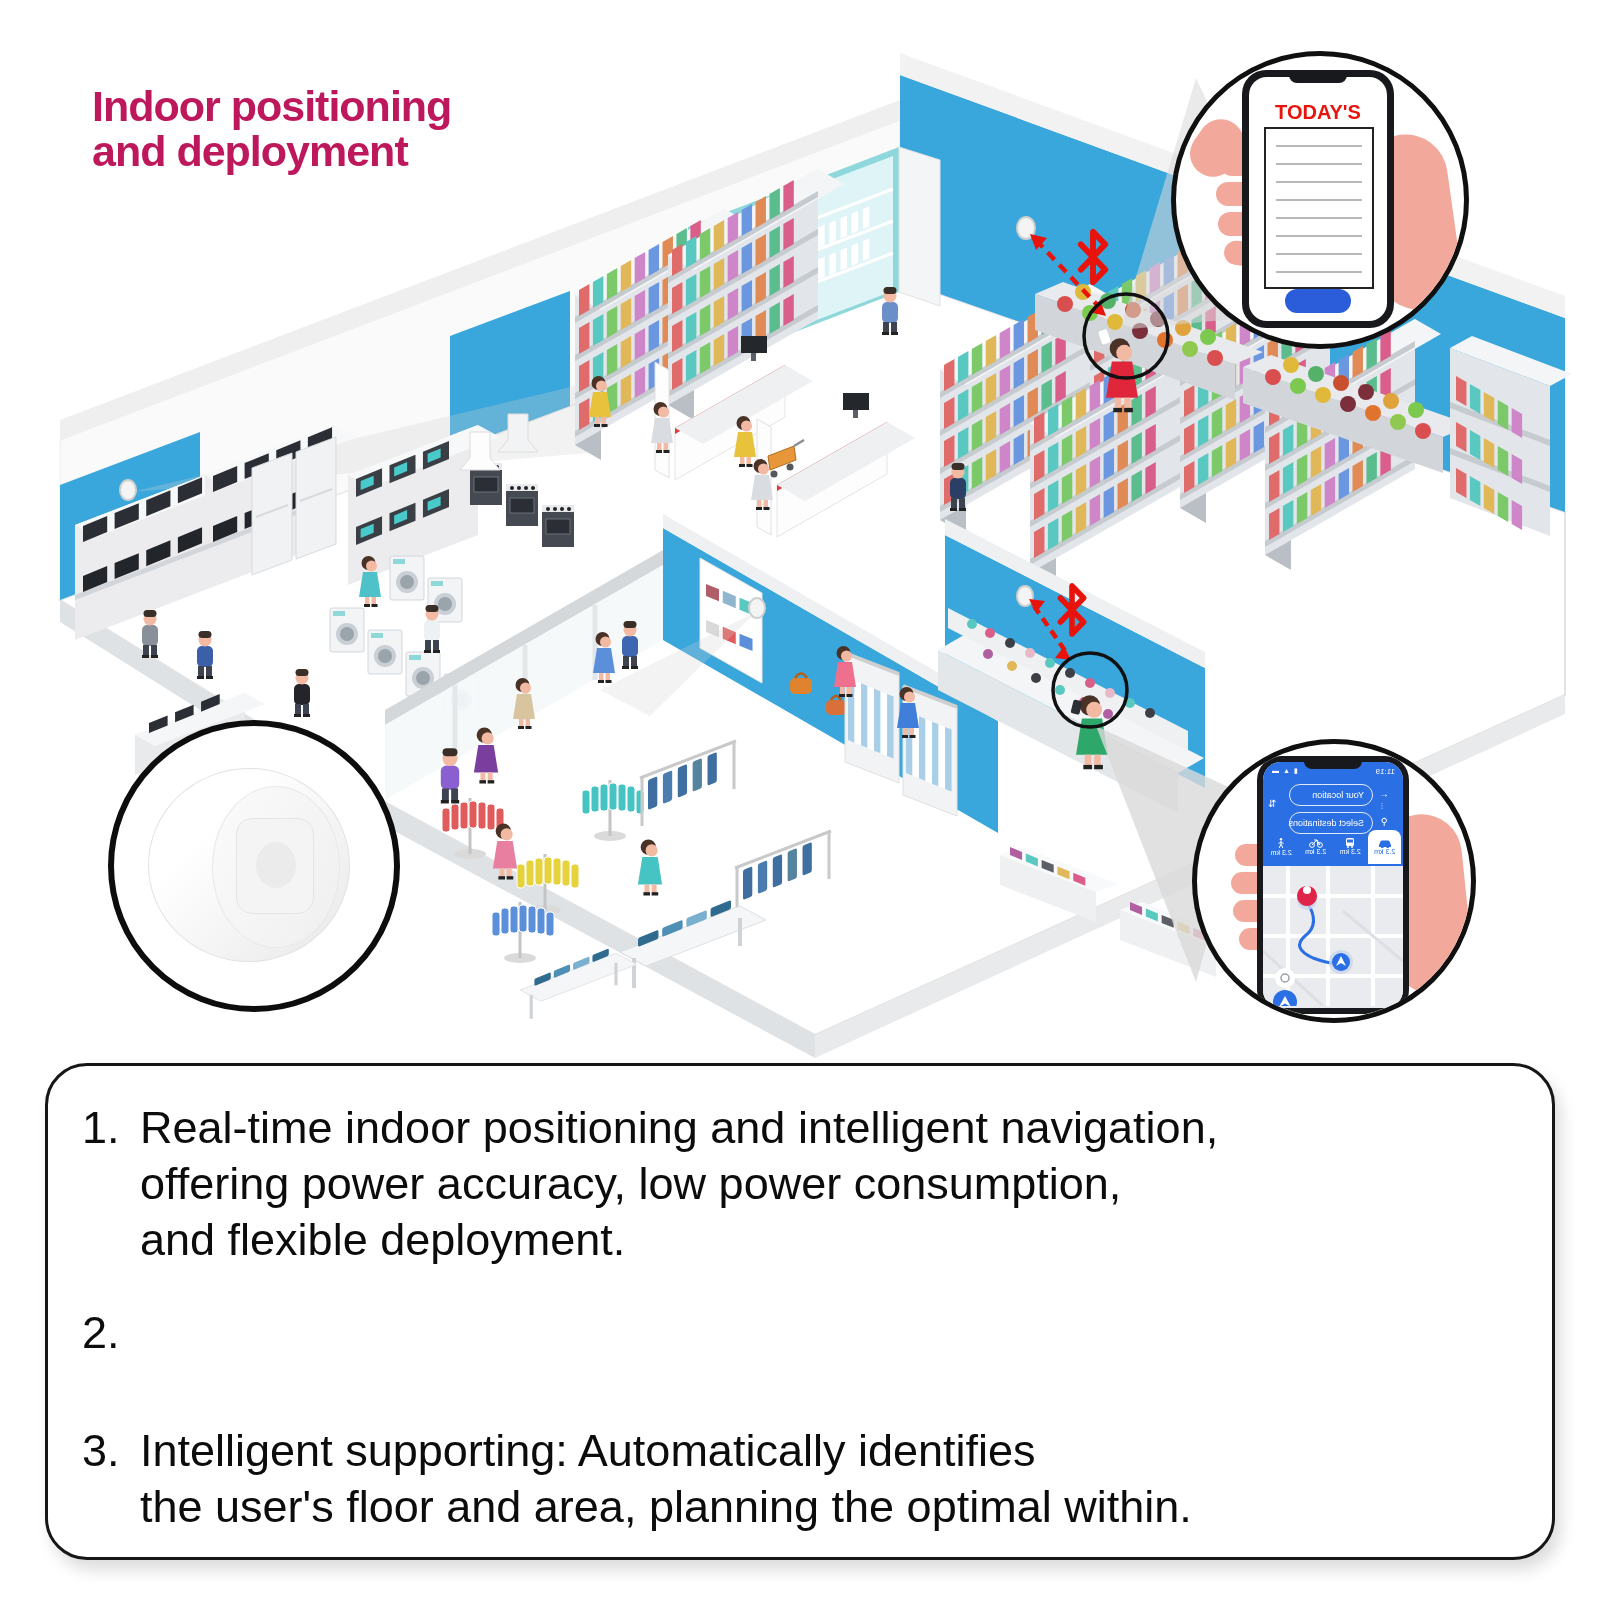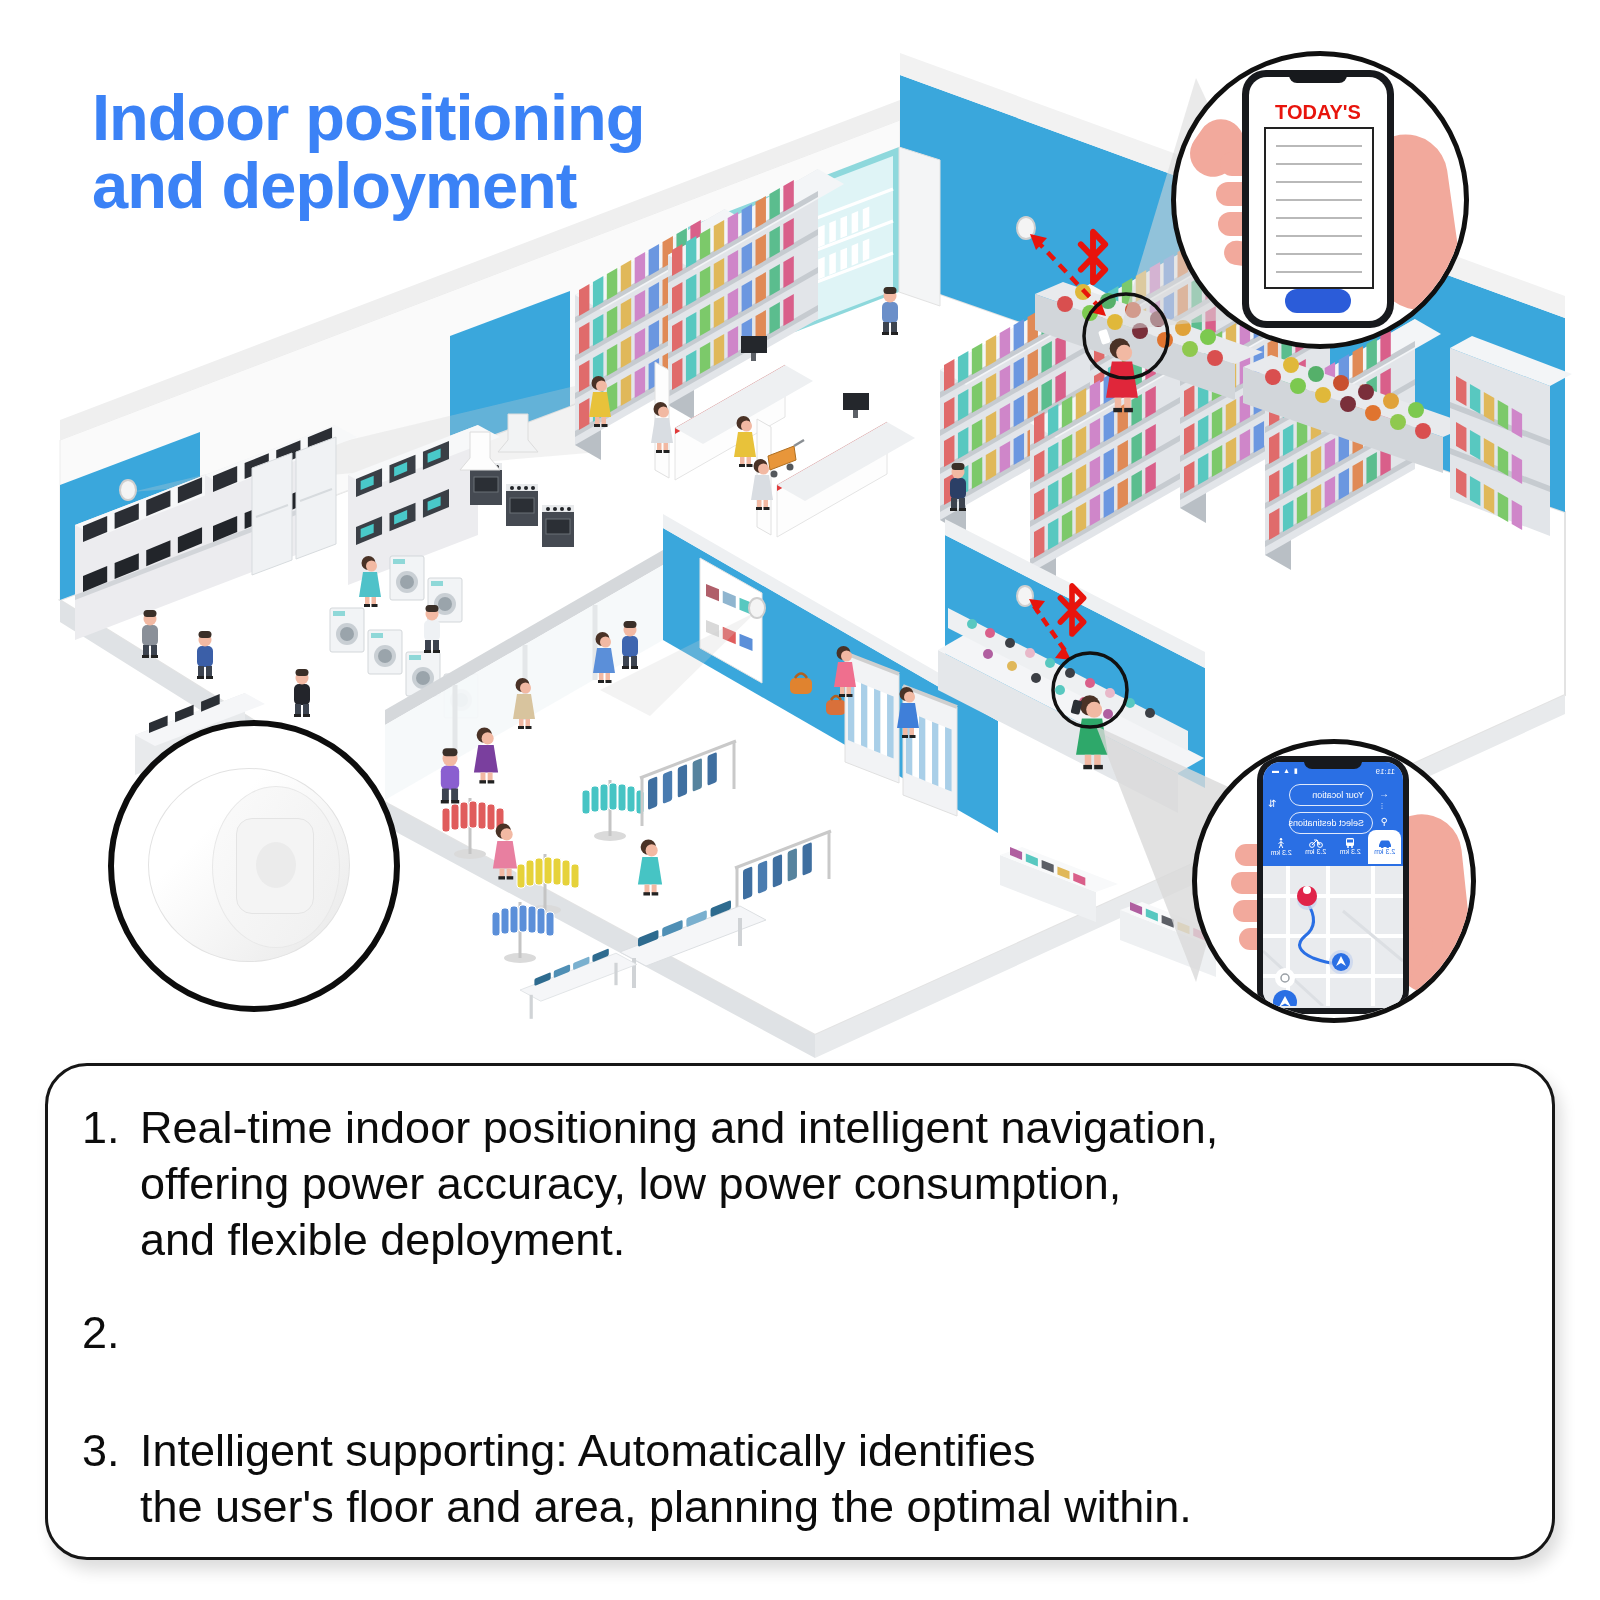--- a/index.html
+++ b/index.html
@@ -1,22 +1,22 @@
 <!DOCTYPE html>
 <html><head>
 <meta charset="utf-8">
 <style>
   html,body{margin:0;padding:0;background:#fff;}
   #stage{position:relative;width:1600px;height:1600px;background:#ffffff;overflow:hidden;
          font-family:"Liberation Sans","DejaVu Sans",sans-serif;}
   #scene-svg{position:absolute;left:0;top:0;z-index:1;}
 
   
-  .title{position:absolute;left:92px;top:84px;z-index:10;font-weight:bold;color:#3b82f6;
-         font-size:65px;line-height:1.05;letter-spacing:-1px;}
+  .title{position:absolute;left:92px;top:84px;z-index:10;font-weight:bold;color:#be185d;
+         font-size:43px;line-height:1.05;letter-spacing:-1px;}
   .title span{display:block;}
 
   
   .callout{position:absolute;background:#fff;border-radius:50%;z-index:6;overflow:hidden;}
   #callout-deals{left:1171px;top:51px;width:288px;height:288px;border:5px solid #101010;}
   #callout-beacon{left:108px;top:720px;width:280px;height:280px;border:6px solid #0d0d0d;}
   #callout-nav{left:1192px;top:739px;width:274px;height:274px;border:5px solid #101010;}
 
   
   .palm{position:absolute;background:#f2a99c;border-radius:46px;}

